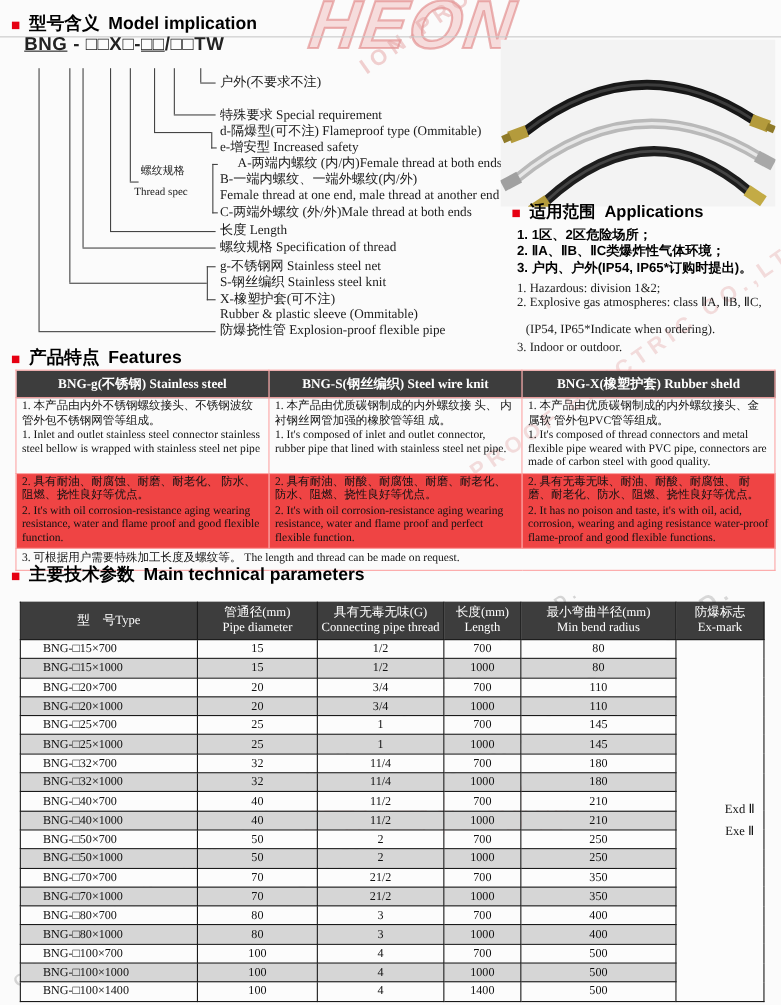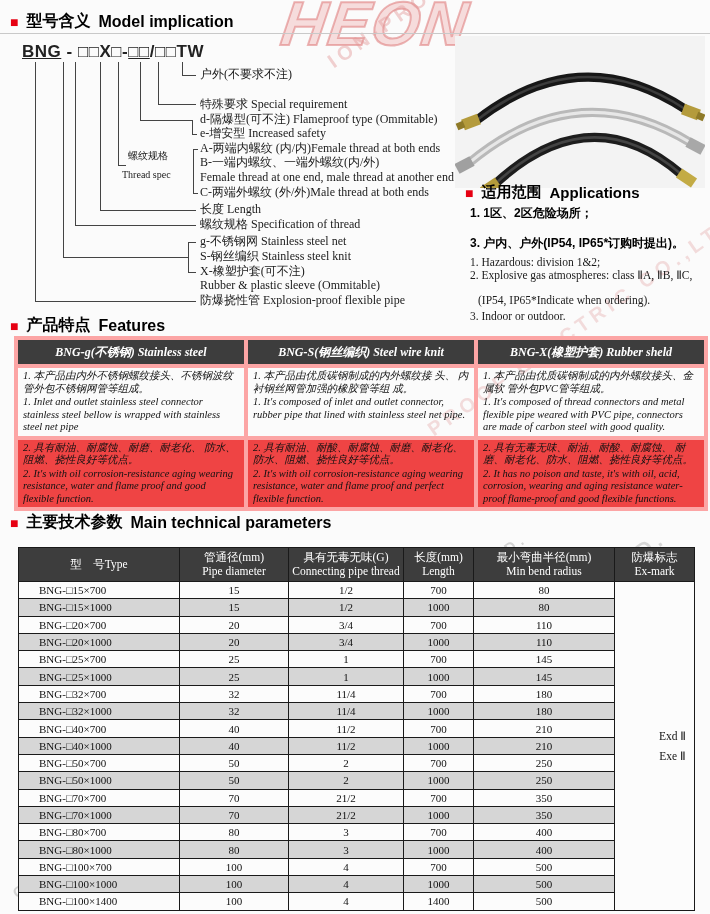--- a/index.html
+++ b/index.html
@@ -4,40 +4,40 @@
 <style>
   html,body{margin:0;padding:0;}
   .page{position:relative;width:710px;height:914px;background:#fbfbfb;overflow:hidden;
         font-family:"Liberation Serif",serif;color:#111;}
   
   .sec-title{position:absolute;display:flex;align-items:center;gap:8px;white-space:nowrap;
              font-family:"Liberation Sans",sans-serif;font-weight:bold;font-size:16px;color:#000;}
   .sec-title .bullet{color:#e60012;font-size:14px;line-height:14px;}
   .divider{position:absolute;left:0;top:33px;width:710px;height:1px;background:#c9c9c9;}
   
-  .model-code{position:absolute;left:22px;top:42px;font-family:"Liberation Sans",sans-serif;
+  .model-code{position:absolute;left:22px;top:30px;font-family:"Liberation Sans",sans-serif;
               font-weight:bold;font-size:17px;letter-spacing:.5px;color:#222;white-space:nowrap;}
   .model-code .u{text-decoration:underline;}
   
   .vl,.hl{position:absolute;background:#444;}
   .vl{width:1px;}
   .hl{height:1px;}
   
   .lbl{position:absolute;font-size:12px;line-height:13px;white-space:nowrap;color:#1a1a1a;}
   .lbl-side{font-size:10px;}
   
   .photo{position:absolute;left:455px;top:36px;}
   
   .app-cn{position:absolute;left:470px;font-family:"Liberation Sans",sans-serif;
           font-weight:bold;font-size:12px;line-height:14px;white-space:nowrap;color:#000;}
   .app-en{position:absolute;left:470px;font-size:11.5px;line-height:13px;white-space:nowrap;color:#1a1a1a;}
   
   .feat-table{position:absolute;left:14px;top:336px;width:690px;border-collapse:collapse;
               table-layout:fixed;font-size:10.5px;line-height:12.5px;}
-  .feat-table th,.feat-table td{border:4px solid #fca5a5;vertical-align:top;padding:2px 5px;font-style:italic;}
+  .feat-table th,.feat-table td{border:1px solid #fca5a5;vertical-align:top;padding:2px 5px;}
   .feat-table th{background:#3d3d3d;color:#fff;font-weight:bold;font-size:12px;height:20px;
                  vertical-align:middle;text-align:center;}
   .feat-table tr.gray td{background:#ef4444;}
   .feat-table .cn{margin-bottom:1px;}
   .feat-note td{padding:3px 5px;}
   
   .tech-table{position:absolute;left:18px;top:547px;border-collapse:collapse;table-layout:fixed;
               font-size:11px;}
   .tech-table th,.tech-table td{border:1px solid #1a1a1a;}
   .tech-table th{background:#3d3d3d;color:#fff;font-weight:normal;font-size:11.5px;
@@ -100,21 +100,21 @@
     <div class="vl" style="left:188px;top:242px;height:31px;"></div>
     <div class="hl" style="left:188px;top:242px;width:8px;"></div>
     <div class="hl" style="left:188px;top:272px;width:8px;"></div>
     <div class="hl" style="left:35px;top:301px;width:161px;"></div>
   </div>
 
   <div class="lbl" style="left:200px;top:68px;">户外(不要求不注)</div>
   <div class="lbl" style="left:200px;top:98px;">特殊要求 Special requirement</div>
   <div class="lbl" style="left:200px;top:113px;">d-隔爆型(可不注) Flameproof  type (Ommitable)</div>
   <div class="lbl" style="left:200px;top:127px;">e-增安型  Increased  safety</div>
-  <div class="lbl" style="left:200px;top:142px;">A-两端内螺纹 (内/内)Female thread at both ends</div>
+  <div class="lbl" style="left:216px;top:142px;">A-两端内螺纹 (内/内)Female thread at both ends</div>
   <div class="lbl" style="left:200px;top:156px;">B-一端内螺纹、一端外螺纹(内/外)</div>
   <div class="lbl" style="left:200px;top:186px;">C-两端外螺纹 (外/外)Male thread at both ends</div>
   <div class="lbl" style="left:200px;top:171px;">Female thread at one end, male thread at another end</div>
   <div class="lbl lbl-side" style="left:128px;top:149px;">螺纹规格</div>
   <div class="lbl lbl-side" style="left:122px;top:168px;">Thread spec</div>
   <div class="lbl" style="left:200px;top:203px;">长度 Length</div>
   <div class="lbl" style="left:200px;top:218px;">螺纹规格  Specification  of  thread</div>
   <div class="lbl" style="left:200px;top:235px;">g-不锈钢网 Stainless steel net</div>
   <div class="lbl" style="left:200px;top:250px;">S-钢丝编织 Stainless steel knit</div>
   <div class="lbl" style="left:200px;top:265px;">X-橡塑护套(可不注)</div>
@@ -141,20 +141,21 @@
     <path d="M28,156 L43,146" stroke="#b49b3c" stroke-width="11"></path>
     <path d="M224,137 L239,147" stroke="#c3ab45" stroke-width="11"></path>
   </svg>
 
   <div class="sec-title" style="left:465px;top:183px;font-size:15px;">
     <span class="bullet">■</span>
     <span>适用范围</span>
     <span>Applications</span>
   </div>
   <div class="app-cn" style="top:206px;">1. 1区、2区危险场所；</div>
+  <div class="app-cn" style="top:221px;">2. ⅡA、ⅡB、ⅡC类爆炸性气体环境；</div>
   <div class="app-cn" style="top:236px;">3. 户内、户外(IP54, IP65*订购时提出)。</div>
   <div class="app-en" style="top:256px;">1. Hazardous: division 1&amp;2;</div>
   <div class="app-en" style="top:269px;">2. Explosive gas  atmospheres: class ⅡA, ⅡB, ⅡC,</div>
   <div class="app-en" style="top:282px;margin-top:28px;">3. Indoor or outdoor.</div>
   <div class="app-en" style="top:294px;left:478px;">(IP54, IP65*Indicate when ordering).</div>
 
   <div class="sec-title" style="left:10px;top:315px;">
     <span class="bullet">■</span>
     <span>产品特点</span>
     <span>Features</span>
@@ -192,20 +193,23 @@
         <div class="en">2. It's with oil corrosion-resistance aging  wearing resistance, water and  flame  proof  and  good flexible  function.</div>
       </td>
       <td>
         <div class="cn">2. 具有耐油、耐酸、耐腐蚀、耐磨、耐老化、 防水、阻燃、挠性良好等优点。</div>
         <div class="en">2. It's  with  oil  corrosion-resistance  aging  wearing resistance, water and  flame  proof  and  perfect flexible  function.</div>
       </td>
       <td>
         <div class="cn">2. 具有无毒无味、耐油、耐酸、耐腐蚀、 耐磨、耐老化、防水、阻燃、挠性良好等优点。</div>
         <div class="en">2. It has  no  poison  and  taste, it's  with  oil,  acid, corrosion,  wearing  and  aging  resistance  water-proof flame-proof  and  good  flexible  functions.</div>
       </td>
+    </tr>
+    <tr class="feat-note">
+      <td colspan="3">3. 可根据用户需要特殊加工长度及螺纹等。  The  length  and  thread  can  be  made  on  request.</td>
     </tr>
   </tbody>
     </table>
 
   <div class="sec-title" style="left:10px;top:512px;">
     <span class="bullet">■</span>
     <span>主要技术参数</span>
     <span>Main technical parameters</span>
   </div>
 

